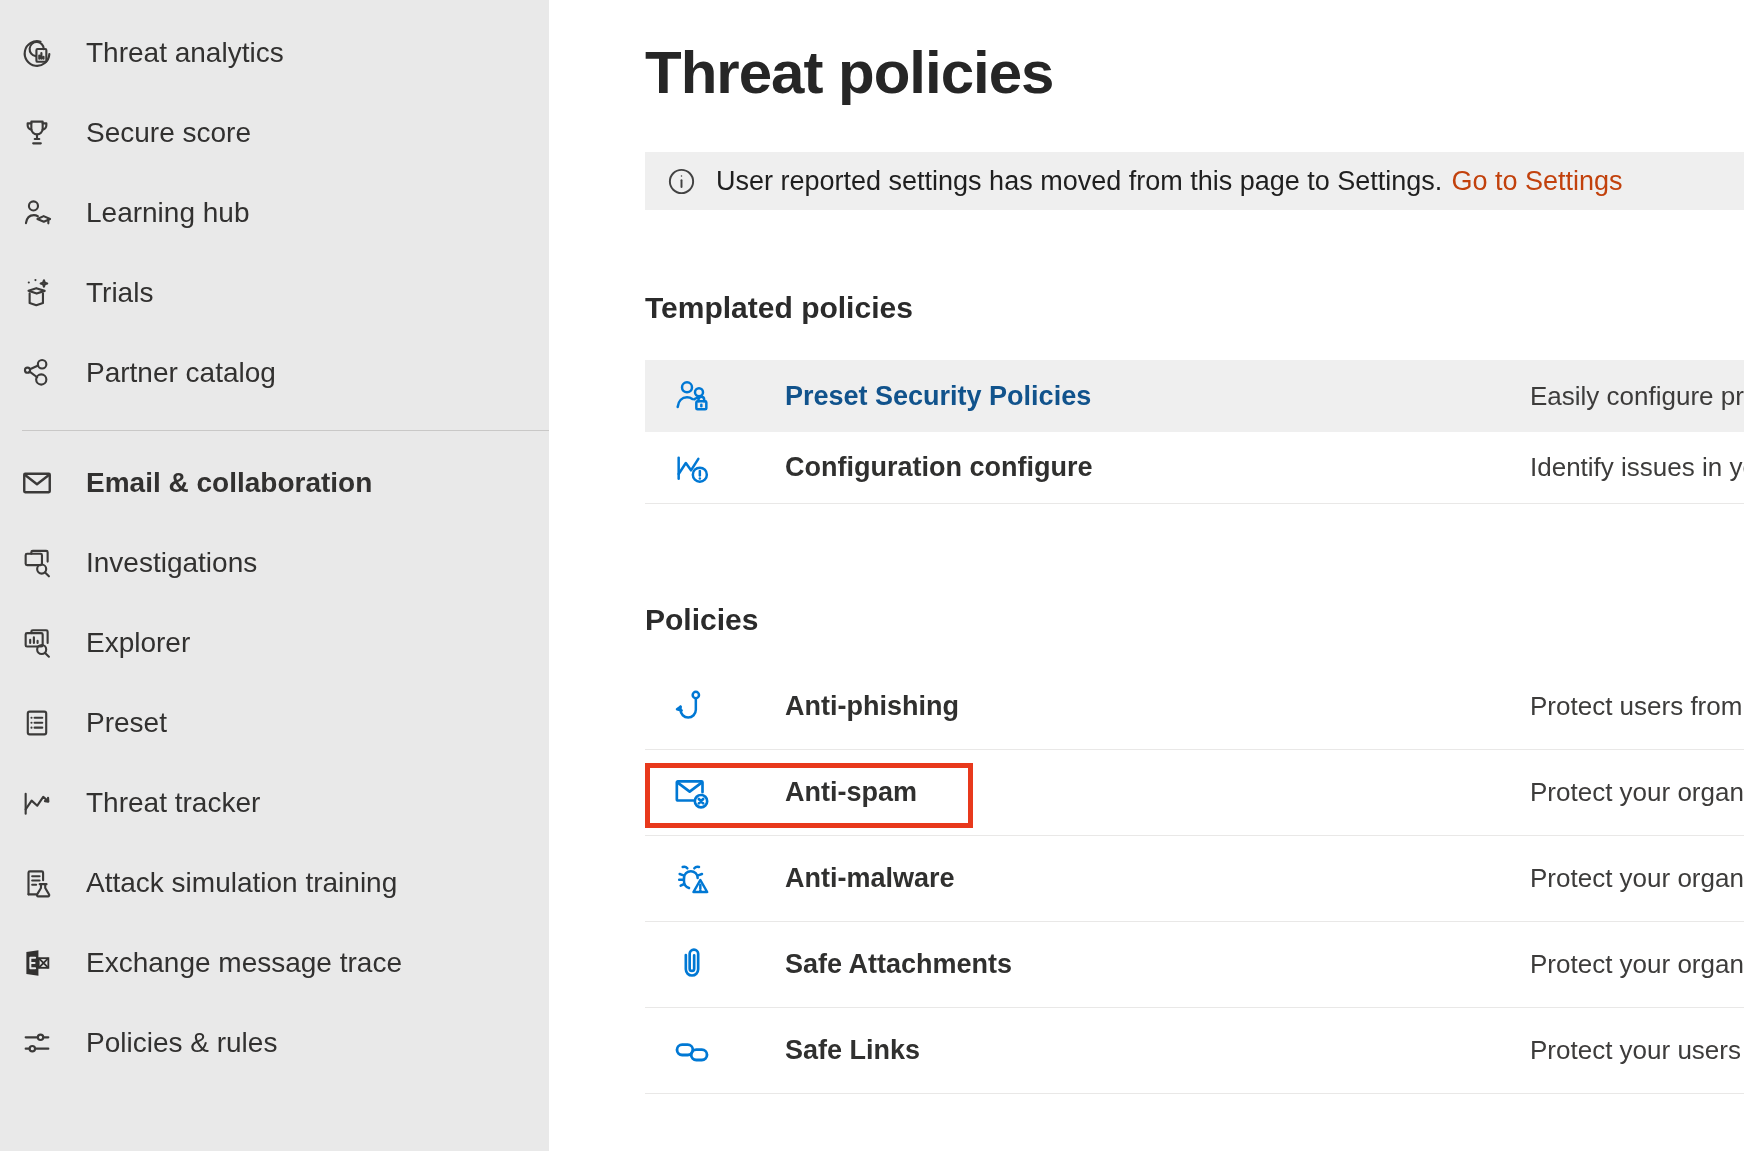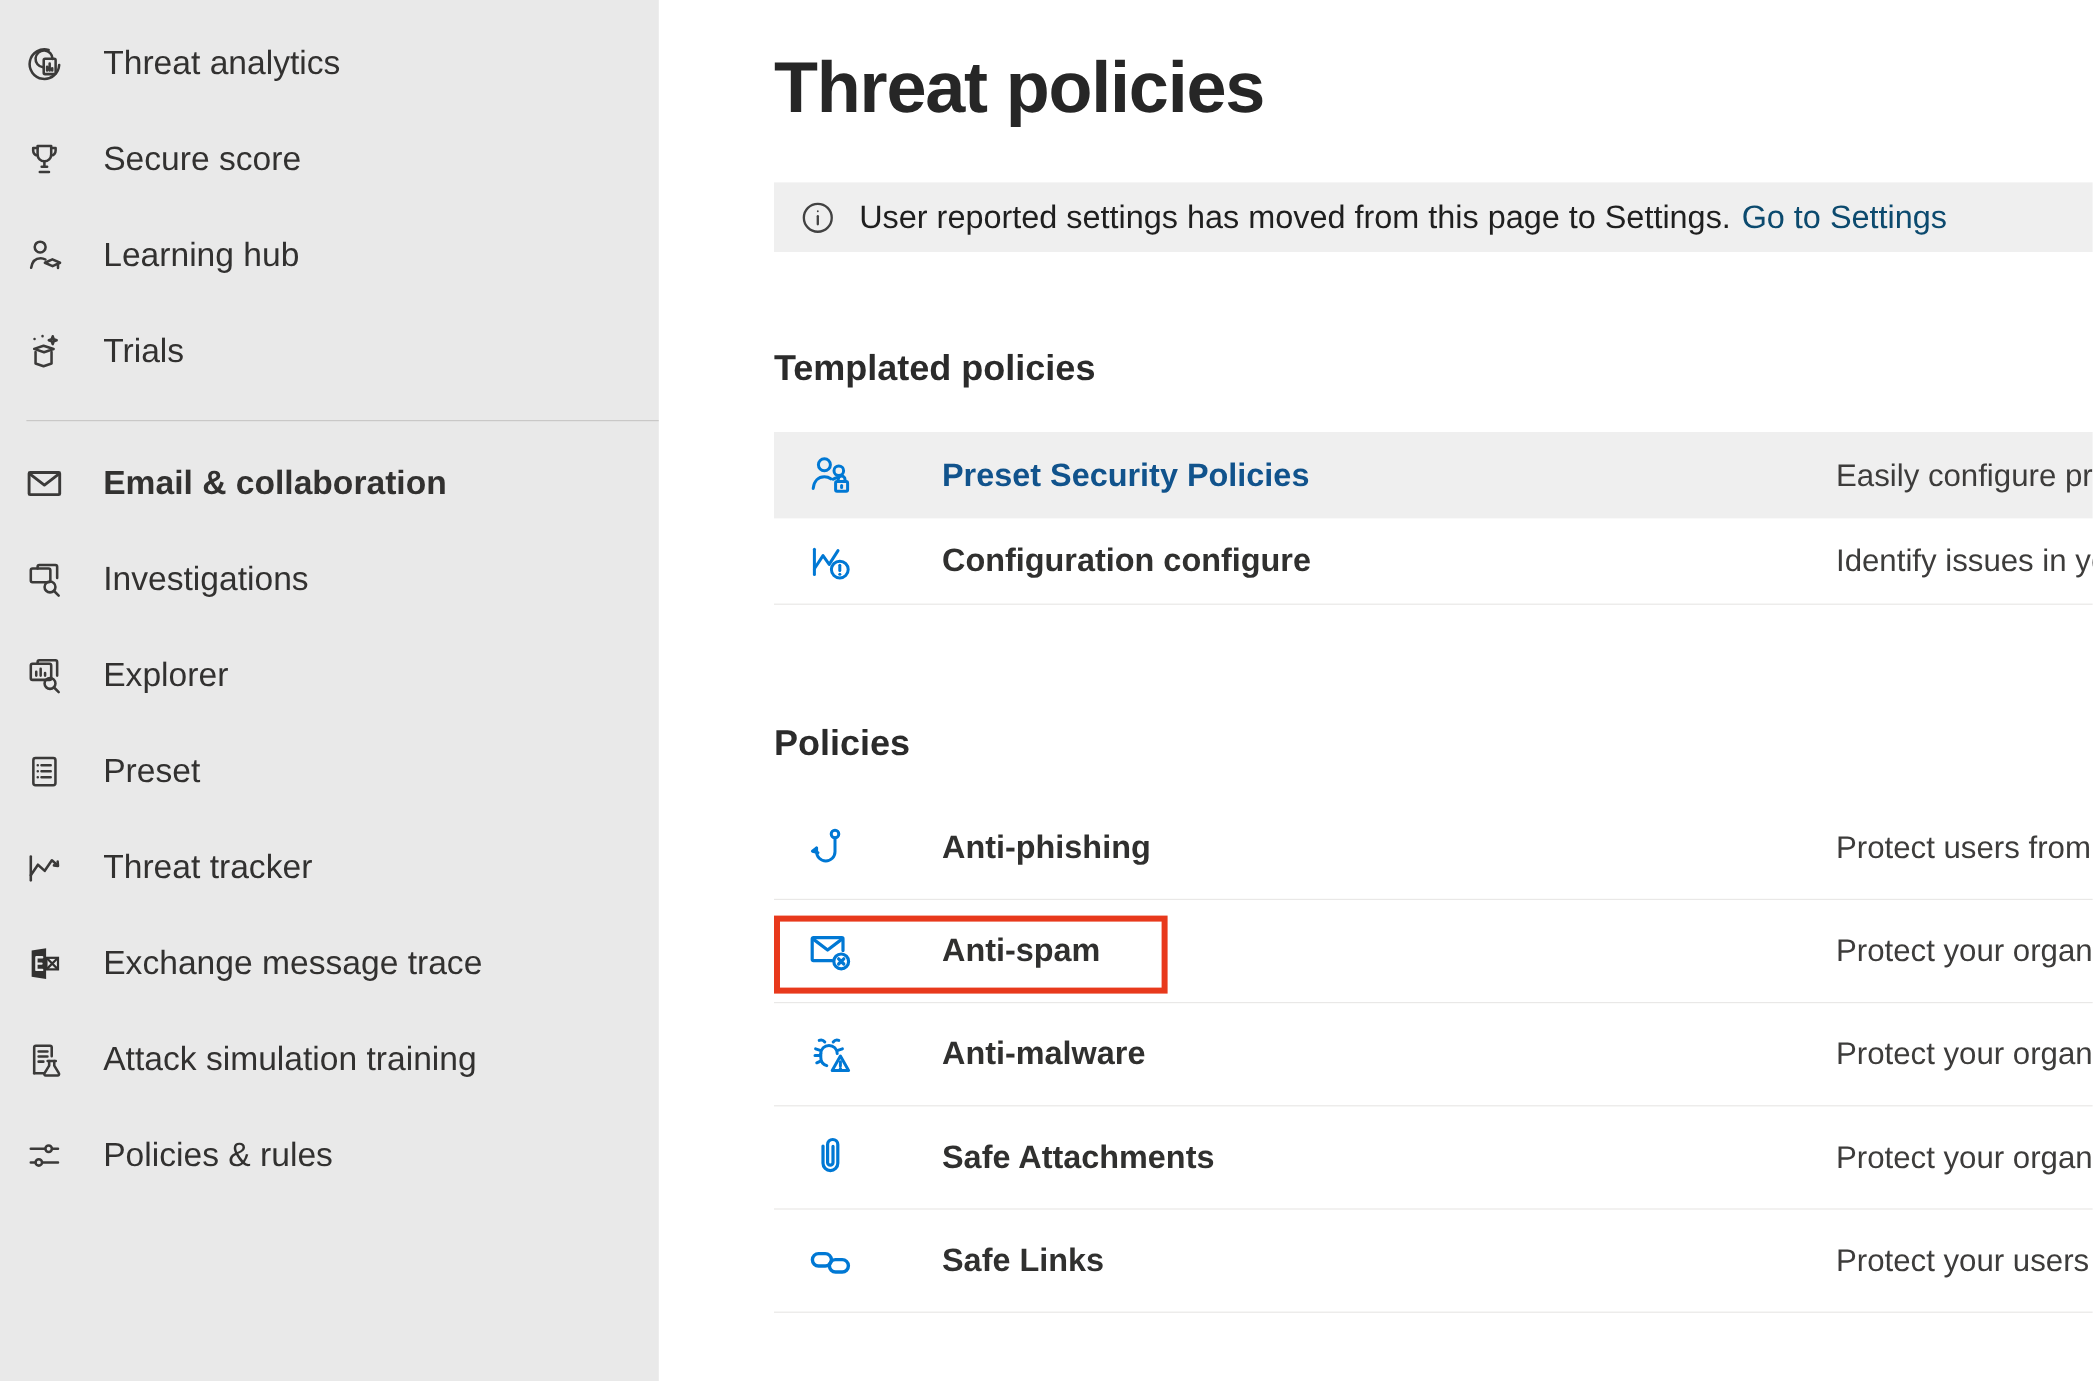--- a/index.html
+++ b/index.html
@@ -24,21 +24,21 @@
           width:30px; height:30px; color:#323130; }
   
   .main { position:absolute; left:549px; top:0; right:0; bottom:0; background:#fff; padding-left:96px; }
   .page-title { padding-top:38px; font-size:60px; line-height:70px; font-weight:700;
                 color:#262626; letter-spacing:-1px; }
   .banner {
     margin-top:44px; height:58px; background:#efefef;
     display:flex; align-items:center; padding-left:21px; font-size:27px; color:#1f1f1f;
   }
   .banner .info-icn { width:31px; height:31px; flex:none; color:#424242; margin-right:19px; }
-  .banner-link { color:#0c4a6e; text-decoration:none; margin-left:9px; cursor:pointer; }
+  .banner-link { color:#c2410c; text-decoration:none; margin-left:9px; cursor:pointer; }
   .section-heading { font-size:30px; line-height:40px; font-weight:700; color:#2b2b2b; }
   #templated-heading { margin-top:78px; }
   #policies-heading  { margin-top:96px; }
   .rows { margin-top:32px; }
   .rows.policies { margin-top:24px; }
   .row { position:relative; height:72px; display:flex; align-items:center; cursor:pointer; }
   .rows.policies .row { height:86px; border-bottom:1px solid #e9e8e7; }
   .row.gray { background:#efefef; }
   .row.bordered { border-bottom:1px solid #e9e8e7; }
   .r-icn { position:absolute; left:27px; top:50%; transform:translateY(-50%);
@@ -98,20 +98,36 @@
       <svg viewBox="0 0 24 24" fill="none" stroke="currentColor" stroke-width="1.5" stroke-linecap="round" stroke-linejoin="round">
         <path d="M6.8 12.2V19l4.7 1.6 4.7-1.6v-6.8"></path>
         <path d="M6 10.4l5.5-1.8 5.9 1.9-5.6 1.9z"></path>
         <path d="M16.9 3l.6 1.7 1.7.6-1.7.6-.6 1.7-.6-1.7-1.7-.6 1.7-.6z"></path>
         <path d="M6.2 4.6h.01M10.9 2.9h.01"></path>
       </svg>
     </span>
     <span>Trials</span>
   </div>
 
+  <div class="side-item">
+    <span class="icn">
+      <svg viewBox="0 0 24 24" fill="none" stroke="currentColor" stroke-width="1.5" stroke-linecap="round" stroke-linejoin="round">
+        <circle cx="5.3" cy="10" r="1.8"></circle>
+        <circle cx="15.6" cy="5.8" r="3"></circle>
+        <circle cx="15" cy="16.6" r="3.6"></circle>
+        <path d="M7 9.3l5.8-2.6M6.8 11l5.3 4"></path>
+      </svg>
+    </span>
+    <span>Partner catalog</span>
+    <span class="chev">
+      <svg viewBox="0 0 24 24" fill="none" stroke="currentColor" stroke-width="1.6" stroke-linecap="round" stroke-linejoin="round">
+          <path d="M5.5 9l6.5 6.5L18.5 9"></path>
+        </svg>
+    </span>
+  </div>
 
   <div class="side-divider"></div>
 
   <div class="side-item bold">
     <span class="icn">
       <svg viewBox="0 0 24 24" fill="none" stroke="currentColor" stroke-width="1.7" stroke-linecap="round" stroke-linejoin="round">
         <rect x="3" y="5.5" width="18" height="13" rx="0.6"></rect>
         <path d="M3.6 6.4L12 12.9l8.4-6.5"></path>
       </svg>
     </span>
@@ -166,41 +182,41 @@
         <path d="M4 5.5v14"></path>
         <path d="M4 16.5l4.2-6.2 4 3.6 4.2-6.2 3.4 3"></path>
         <path d="M19.8 8.4l.2 2.6-2.4-.3"></path>
       </svg>
     </span>
     <span>Threat tracker</span>
   </div>
 
   <div class="side-item">
     <span class="icn">
+      <svg viewBox="0 0 24 24" fill="none" stroke="currentColor" stroke-width="1.5" stroke-linecap="round" stroke-linejoin="round">
+        <path d="M6 20V4.8a1 1 0 0 1 1-1h8.3a1 1 0 0 1 1 1V10"></path>
+        <path d="M6 20h5.5"></path>
+        <path d="M8.6 7.2h5.2M8.6 10.2h5.2M8.6 13.2h2.8"></path>
+        <path d="M14.8 12.8v2.7l-2.7 4.5a.9.9 0 0 0 .8 1.4h6.8a.9.9 0 0 0 .8-1.4l-2.7-4.5v-2.7"></path>
+        <path d="M13.9 12.8h4.8"></path>
+      </svg>
+    </span>
+    <span>Attack simulation training</span>
+  </div>
+
+  <div class="side-item">
+    <span class="icn">
       <svg viewBox="0 0 24 24" fill="none">
         <path d="M4.5 4.3L13 3v18l-8.5-1.3z" fill="#323130"></path>
         <path d="M7.3 8.3h3.4M7.3 12h3M7.3 15.7h3.4M7.3 8.3v7.4" stroke="#e9e9e9" stroke-width="1.4" stroke-linecap="round"></path>
         <rect x="13.2" y="8.6" width="6.8" height="6.8" fill="#e9e9e9" stroke="#323130" stroke-width="1.3"></rect>
         <path d="M13.2 8.6l6.8 6.8M20 8.6l-6.8 6.8" stroke="#323130" stroke-width="1.3"></path>
       </svg>
     </span>
     <span>Exchange message trace</span>
-  </div>
-
-  <div class="side-item">
-    <span class="icn">
-      <svg viewBox="0 0 24 24" fill="none" stroke="currentColor" stroke-width="1.5" stroke-linecap="round" stroke-linejoin="round">
-        <path d="M6 20V4.8a1 1 0 0 1 1-1h8.3a1 1 0 0 1 1 1V10"></path>
-        <path d="M6 20h5.5"></path>
-        <path d="M8.6 7.2h5.2M8.6 10.2h5.2M8.6 13.2h2.8"></path>
-        <path d="M14.8 12.8v2.7l-2.7 4.5a.9.9 0 0 0 .8 1.4h6.8a.9.9 0 0 0 .8-1.4l-2.7-4.5v-2.7"></path>
-        <path d="M13.9 12.8h4.8"></path>
-      </svg>
-    </span>
-    <span>Attack simulation training</span>
   </div>
 
   <div class="side-item">
     <span class="icn">
       <svg viewBox="0 0 24 24" fill="none" stroke="currentColor" stroke-width="1.5" stroke-linecap="round" stroke-linejoin="round">
         <path d="M4 8h8.3M16.6 8H20"></path>
         <circle cx="14.5" cy="8" r="1.9"></circle>
         <path d="M4 16h2.7M10.8 16H20"></path>
         <circle cx="8.7" cy="16" r="1.9"></circle>
       </svg>

